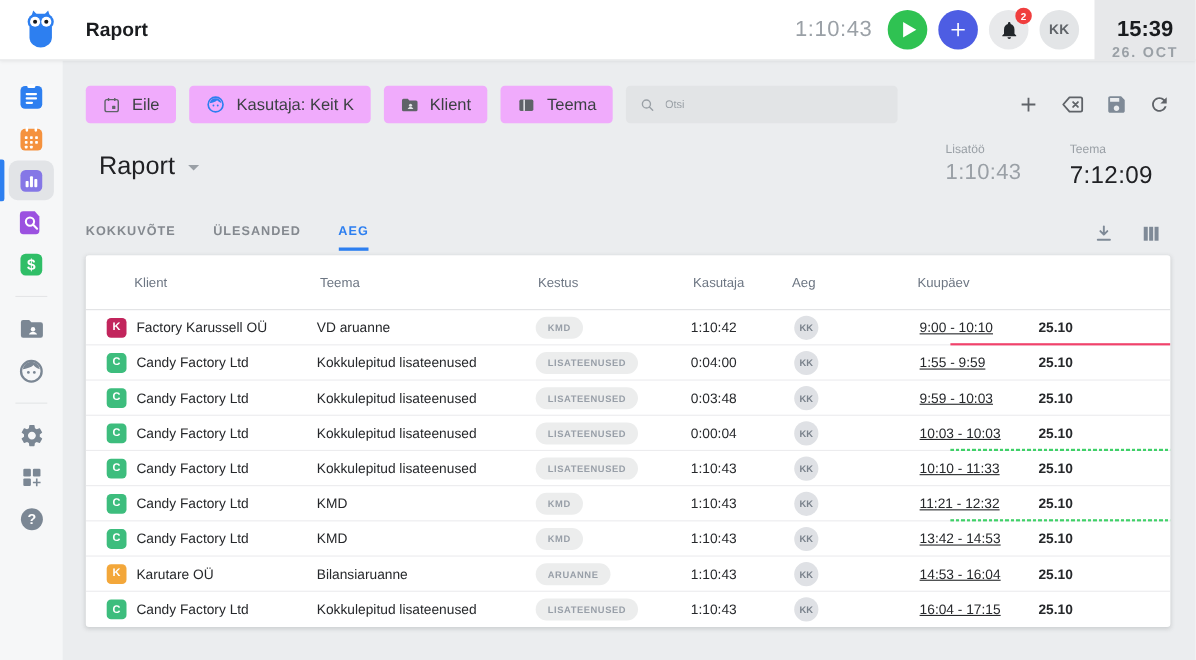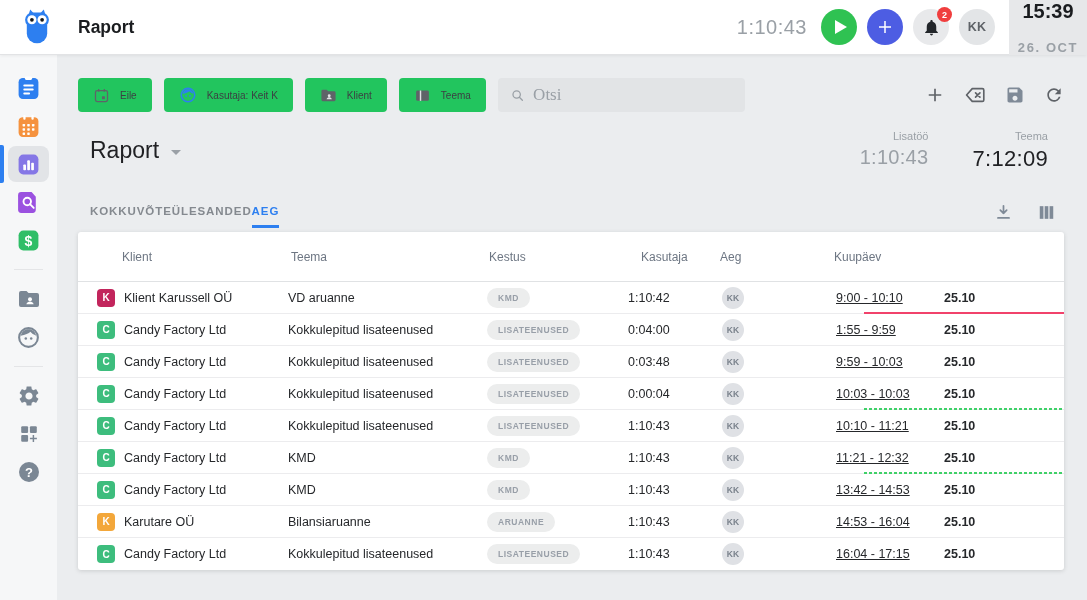--- a/index.html
+++ b/index.html
@@ -24,69 +24,69 @@
   .app-title { margin-left:24px; font-size:17.5px; font-weight:700; color:#1a1c1f; }
   .topbar-right { margin-left:auto; display:flex; align-items:center; }
   .timer { font-size:20px; color:#9aa0a6; margin-right:14px; letter-spacing:.5px; }
   .cbtn { width:36px; height:36px; border-radius:50%; border:none; display:flex; align-items:center; justify-content:center; margin-right:10px; cursor:pointer; position:relative; }
   .btn-play { background:#2fc252; }
   .play-tri { width:0; height:0; border-left:12px solid #fff; border-top:7px solid transparent; border-bottom:7px solid transparent; margin-left:4px; }
   .btn-add { background:#4d5de3; }
   .btn-bell { background:#e8e9eb; }
   .badge { position:absolute; top:-2px; right:-3px; min-width:15px; height:15px; border-radius:8px; background:#f03e3e; color:#fff; font-size:9px; font-weight:700; display:flex; align-items:center; justify-content:center; padding:0 3px; }
   .avatar-btn { background:#e3e5e7; color:#5f6368; font-size:12.5px; font-weight:700; letter-spacing:.3px; }
-  .clock { width:78px; height:55px; margin-left:4px; background:#e7e8ea; display:flex; flex-direction:column; align-items:center; justify-content:space-between; }
+  .clock { width:92px; height:55px; margin-left:4px; background:#e7e8ea; display:flex; flex-direction:column; align-items:center; justify-content:flex-end; }
   .clock-time { font-size:20px; font-weight:700; color:#1a1c1f; line-height:1.1; }
   .clock-date { font-size:13px; font-weight:700; color:#9aa0a6; letter-spacing:1.6px; margin-top:2px; }
   
   .sidebar {
     position:absolute; top:55px; left:0; bottom:0; width:57px;
     background:#f6f7f8; padding-top:14px;
     display:flex; flex-direction:column; align-items:stretch;
     z-index:5;
   }
   .side-item { position:relative; height:38px; display:flex; align-items:center; justify-content:center; cursor:pointer; }
   .side-item svg { position:relative; z-index:2; }
   .side-item.active::before { content:""; position:absolute; left:8px; right:8px; top:1px; bottom:1px; background:#e2e4e7; border-radius:8px; z-index:1; }
   .side-item.active::after { content:""; position:absolute; left:0; top:0; bottom:0; width:4px; background:#2d7ff0; border-radius:0 2px 2px 0; z-index:3; }
   .side-divider { height:1px; background:#e4e5e7; margin:10px 14px; }
   
   .content { position:absolute; top:55px; left:57px; right:0; bottom:0; padding:23px 23px 0 21px; }
   
   .filter-row { display:flex; align-items:center; gap:12px; height:34px; }
-  .chip { height:34px; background:#22c55e; border:none; border-radius:4px; padding:0 15px; display:flex; align-items:center; gap:10px; font-family:inherit; font-size:10px; color:#3c4043; cursor:pointer; white-space:nowrap; }
+  .chip { height:34px; background:#f0abfc; border:none; border-radius:4px; padding:0 15px; display:flex; align-items:center; gap:10px; font-family:inherit; font-size:15px; color:#3c4043; cursor:pointer; white-space:nowrap; }
   .chip svg { flex:0 0 auto; }
   .searchbox { width:247px; height:34px; background:#e2e4e6; border-radius:4px; display:flex; align-items:center; padding:0 12px; gap:8px; }
-  .searchbox input { border:none; outline:none; background:transparent; font-family:Liberation Serif, serif; font-size:17px; color:#a16207; width:100%; }
+  .searchbox input { border:none; outline:none; background:transparent; font-family:Liberation Sans, sans-serif; font-size:10px; color:#a16207; width:100%; }
   .searchbox input::placeholder { color:#9aa0a6; }
   .filter-actions { margin-left:auto; display:flex; align-items:center; gap:19px; }
   .icon-btn { background:none; border:none; cursor:pointer; display:flex; align-items:center; justify-content:center; padding:0; }
   
   .title-row { margin-top:18px; height:56px; display:flex; align-items:flex-start; }
   .page-title { margin-left:12px; margin-top:7px; font-size:23px; font-weight:500; color:#202124; display:flex; align-items:center; cursor:pointer; }
   .caret { width:0; height:0; border-left:5px solid transparent; border-right:5px solid transparent; border-top:5.5px solid #9aa0a6; margin-left:12px; margin-top:3px; }
-  .totals { margin-left:auto; display:flex; gap:44px; margin-right:16px; text-align:right; }
+  .totals { margin-left:auto; display:flex; gap:44px; margin-right:16px; }
   .total-lbl { font-size:11px; color:#9aa0a6; margin-bottom:4px; }
   .total-val-gray { font-size:20px; color:#9aa0a6; letter-spacing:.3px; }
   .total-val-dark { font-size:22px; color:#202124; font-weight:500; letter-spacing:.3px; }
   
   .tabs-row { margin-top:14px; height:28px; display:flex; align-items:flex-end; }
-  .tabs { display:flex; margin-left:12px; }
+  .tabs { display:flex; gap:34px; }
   .tab { font-size:11.5px; font-weight:700; letter-spacing:.08em; color:#84898f; padding-bottom:8px; border-bottom:3px solid transparent; cursor:pointer; }
   .tab.active { color:#2d7ff0; border-bottom-color:#2d7ff0; }
   .tabs-actions { margin-left:auto; display:flex; gap:24px; margin-right:8px; padding-bottom:6px; }
   
   .table-card { margin-top:4px; width:986px; background:#fff; border-radius:3px; box-shadow:0 1px 4px rgba(60,64,67,.18); overflow:hidden; }
   .thead, .trow { display:grid; grid-template-columns:210px 199px 139px 92px 116px 110px 1fr; align-items:center; }
   .thead { height:50px; border-bottom:1px solid #e0e2e4; }
   .hcell { font-size:12px; font-weight:500; color:#6d7683; cursor:pointer; }
   .hcell.c1 { padding-left:44px; }
   .hcell.c3 { padding-left:3px; }
   .hcell.c4 { padding-left:2px; }
-  .hcell.c5 { padding-left:4px;margin-left:11px; }
+  .hcell.c5 { padding-left:4px; }
   .hcell.c6 { padding-left:2px; }
   .trow { height:32px; border-bottom:1px solid #ececee; position:relative; cursor:pointer; }
   .trow:last-child { border-bottom:none; }
   .cell { font-size:12.5px; color:#26282b; }
   .cell-client { display:flex; align-items:center; gap:9px; padding-left:19px; }
   .avatar-sq { width:18px; height:18px; border-radius:4px; color:#fff; font-size:10px; font-weight:700; display:flex; align-items:center; justify-content:center; flex:0 0 auto; }
   .cell-dur { padding-left:2px; }
   .tag { display:inline-block; background:#eceded; color:#989fa8; font-size:8.5px; font-weight:700; letter-spacing:.06em; padding:5px 11px; border-radius:11px; text-transform:uppercase; white-space:nowrap; }
   .cell-user { padding-left:4px; }
   .kk-circle { width:22px; height:22px; border-radius:50%; background:#dfe1e5; color:#7a828c; font-size:8.5px; font-weight:700; display:flex; align-items:center; justify-content:center; }
@@ -337,21 +337,21 @@
           <div class="hcell c3">Teema</div>
           <div class="hcell c4">Kestus</div>
           <div class="hcell c5">Kasutaja</div>
           <div class="hcell c6">Aeg</div>
           <div class="hcell c7">Kuupäev</div>
         </div>
       <div class="tbody">
           <div class="trow marker-red">
             <div class="cell cell-client">
               <span class="avatar-sq" style="background: rgb(194, 37, 92);">K</span>
-              <span>Klient Karussell OÜ</span>
+              <span>Factory Karussell OÜ</span>
             </div>
             <div class="cell cell-task">VD aruanne</div>
             <div class="cell"><span class="tag">KMD</span></div>
             <div class="cell cell-dur">1:10:42</div>
             <div class="cell cell-user">
               <span class="kk-circle">KK</span>
             </div>
             <div class="cell cell-time">9:00 - 10:10</div>
             <div class="cell cell-date">25.10</div>
           </div>
@@ -401,21 +401,21 @@
             <div class="cell cell-client">
               <span class="avatar-sq" style="background: rgb(61, 189, 125);">C</span>
               <span>Candy Factory Ltd</span>
             </div>
             <div class="cell cell-task">Kokkulepitud lisateenused</div>
             <div class="cell"><span class="tag">LISATEENUSED</span></div>
             <div class="cell cell-dur">1:10:43</div>
             <div class="cell cell-user">
               <span class="kk-circle">KK</span>
             </div>
-            <div class="cell cell-time">10:10 - 11:21</div>
+            <div class="cell cell-time">10:10 - 11:33</div>
             <div class="cell cell-date">25.10</div>
           </div>
           <div class="trow marker-green">
             <div class="cell cell-client">
               <span class="avatar-sq" style="background: rgb(61, 189, 125);">C</span>
               <span>Candy Factory Ltd</span>
             </div>
             <div class="cell cell-task">KMD</div>
             <div class="cell"><span class="tag">KMD</span></div>
             <div class="cell cell-dur">1:10:43</div>

